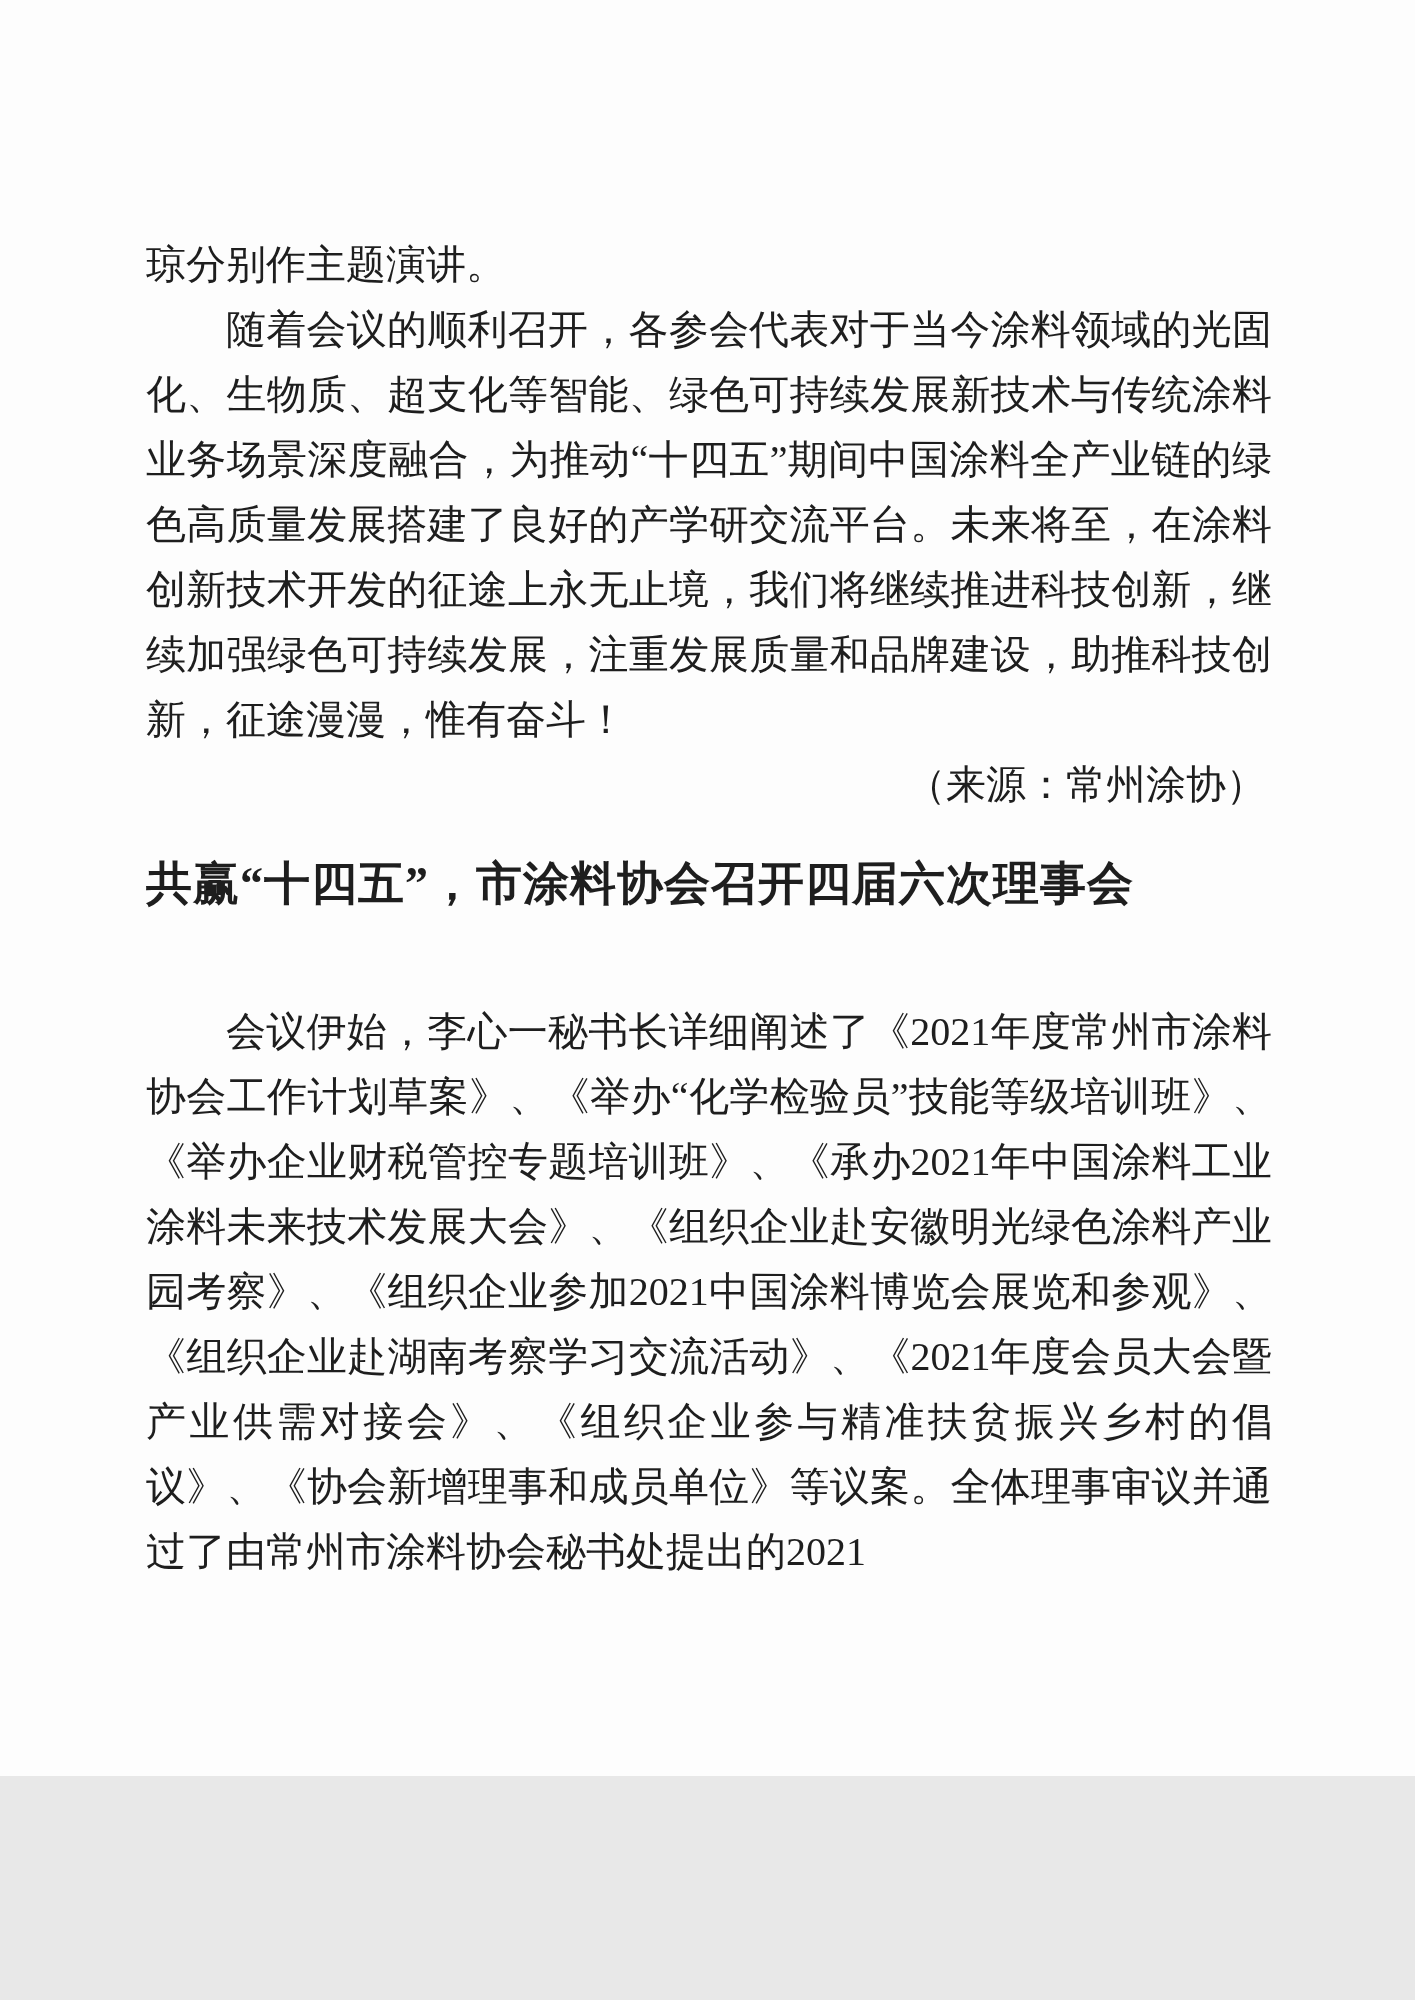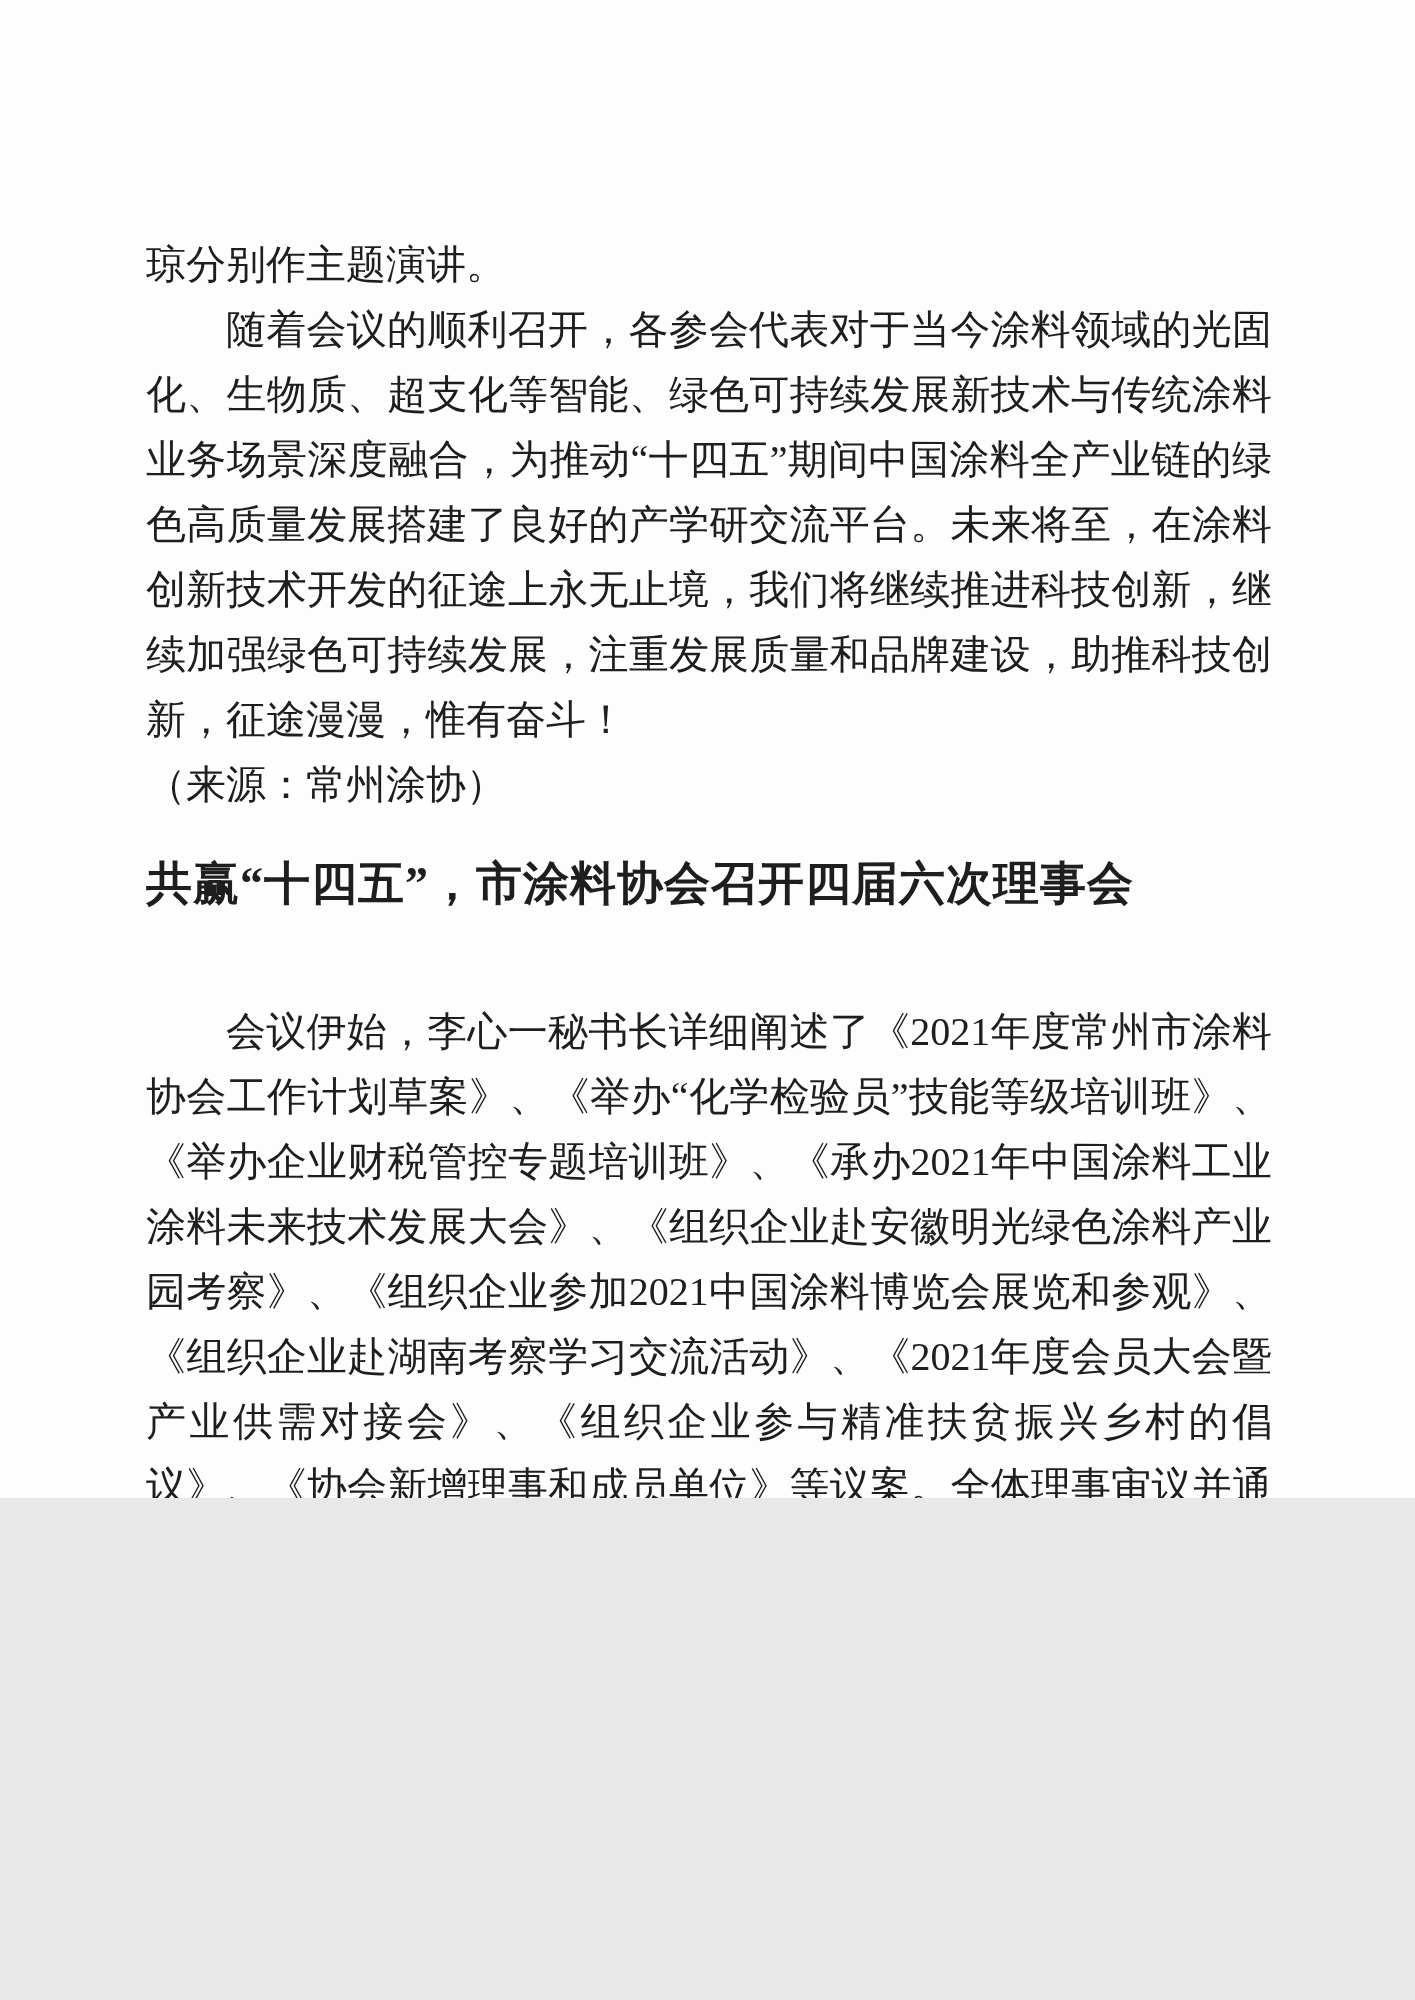--- a/index.html
+++ b/index.html
@@ -3,21 +3,21 @@
 <meta charset="utf-8">
 <style>
   html, body {
     margin: 0;
     padding: 0;
     background: #e8e8e8;
   }
   .page {
     position: relative;
     width: 1415px;
-    height: 1498px;
+    height: 1776px;
     margin: 0 auto;
     background: #fdfdfd;
     color: #1e1e1e;
     font-family: "Liberation Serif", "DejaVu Serif", serif;
     overflow: hidden;
   }
   .content {
     position: absolute;
     left: 146px;
     top: 232px;
@@ -29,20 +29,21 @@
   .content p {
     margin: 0;
   }
   .continuation {
     text-indent: 0;
   }
   .para {
     text-indent: 2em;
   }
   .source {
+    text-align: right;
     text-indent: 0;
     padding-right: 6px;
   }
   .title {
     font-size: 46px;
     line-height: 58px;
     font-weight: bold;
     text-align: left;
     text-indent: 0;
     margin: 38px 0 86px 0 !important;

